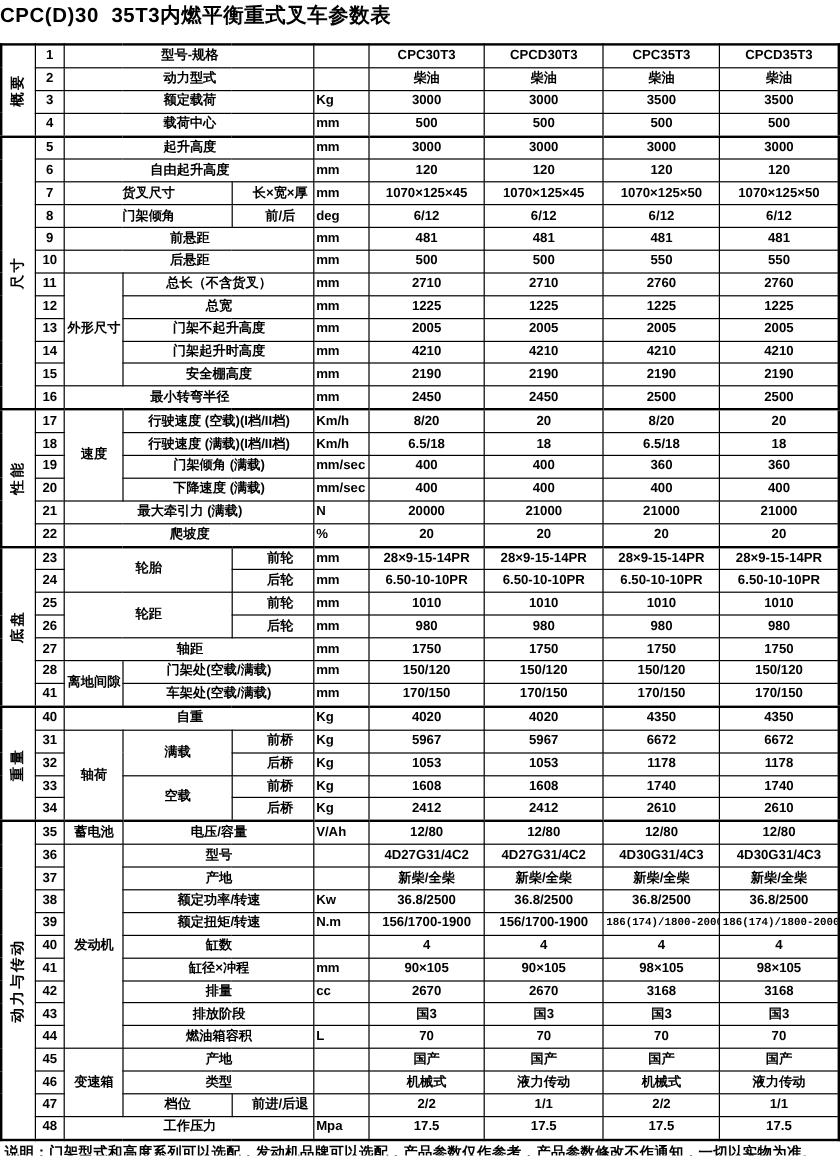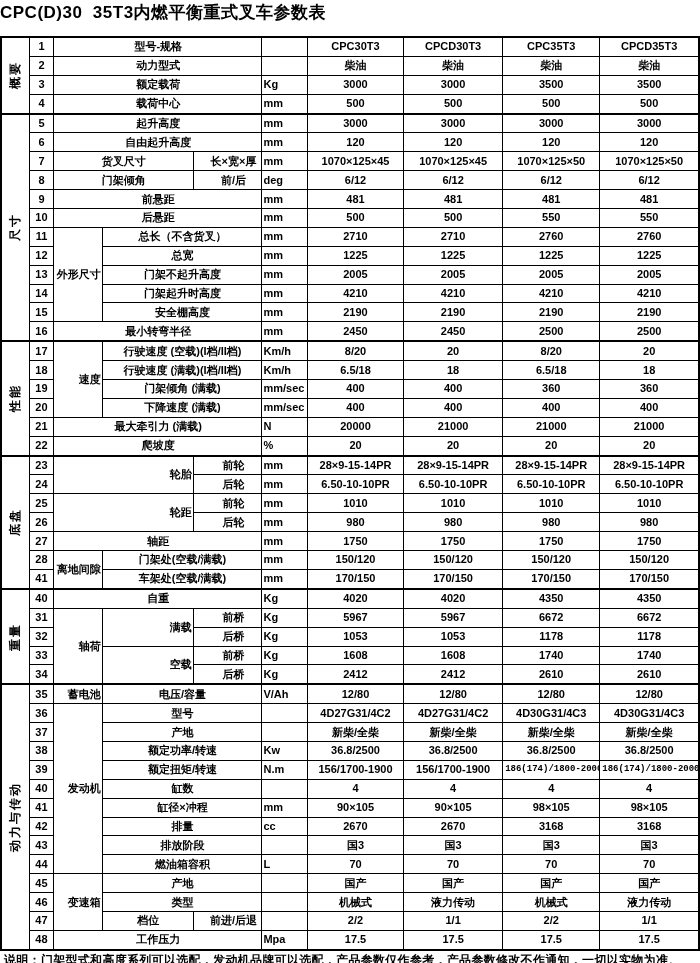--- a/index.html
+++ b/index.html
@@ -22,21 +22,21 @@
     vertical-align:middle;
   }
   td.cat{position:relative;padding:0;}
   .vert{
     position:absolute;left:50%;top:50%;
     transform:translate(-50%,-50%) rotate(-90deg);
     white-space:nowrap;font-size:12px;letter-spacing:2px;
   }
   td.no{text-align:center;padding:0;}
   td.name{text-align:center;padding-left:3px;}
-  td.grp{text-align:right;padding-left:2px;padding-right:1px;}
+  td.grp{text-align:center;padding-left:2px;padding-right:1px;}
   td.sub{text-align:center;padding-left:14px;}
   td.unit{text-align:left;padding:0 1px;}
   td.val{text-align:center;}
   td.val.small{font-size:9px;font-family:Liberation Mono, monospace;}
   tr.sec td{border-top:2px solid #000;}
   .footer{
     font-size:12px;line-height:16px;padding:1px 2px 0 4px;
     letter-spacing:0.3px;white-space:nowrap;overflow:hidden;
   }
   .bottom-bar{height:3px;background:#000;margin-top:1px;}

